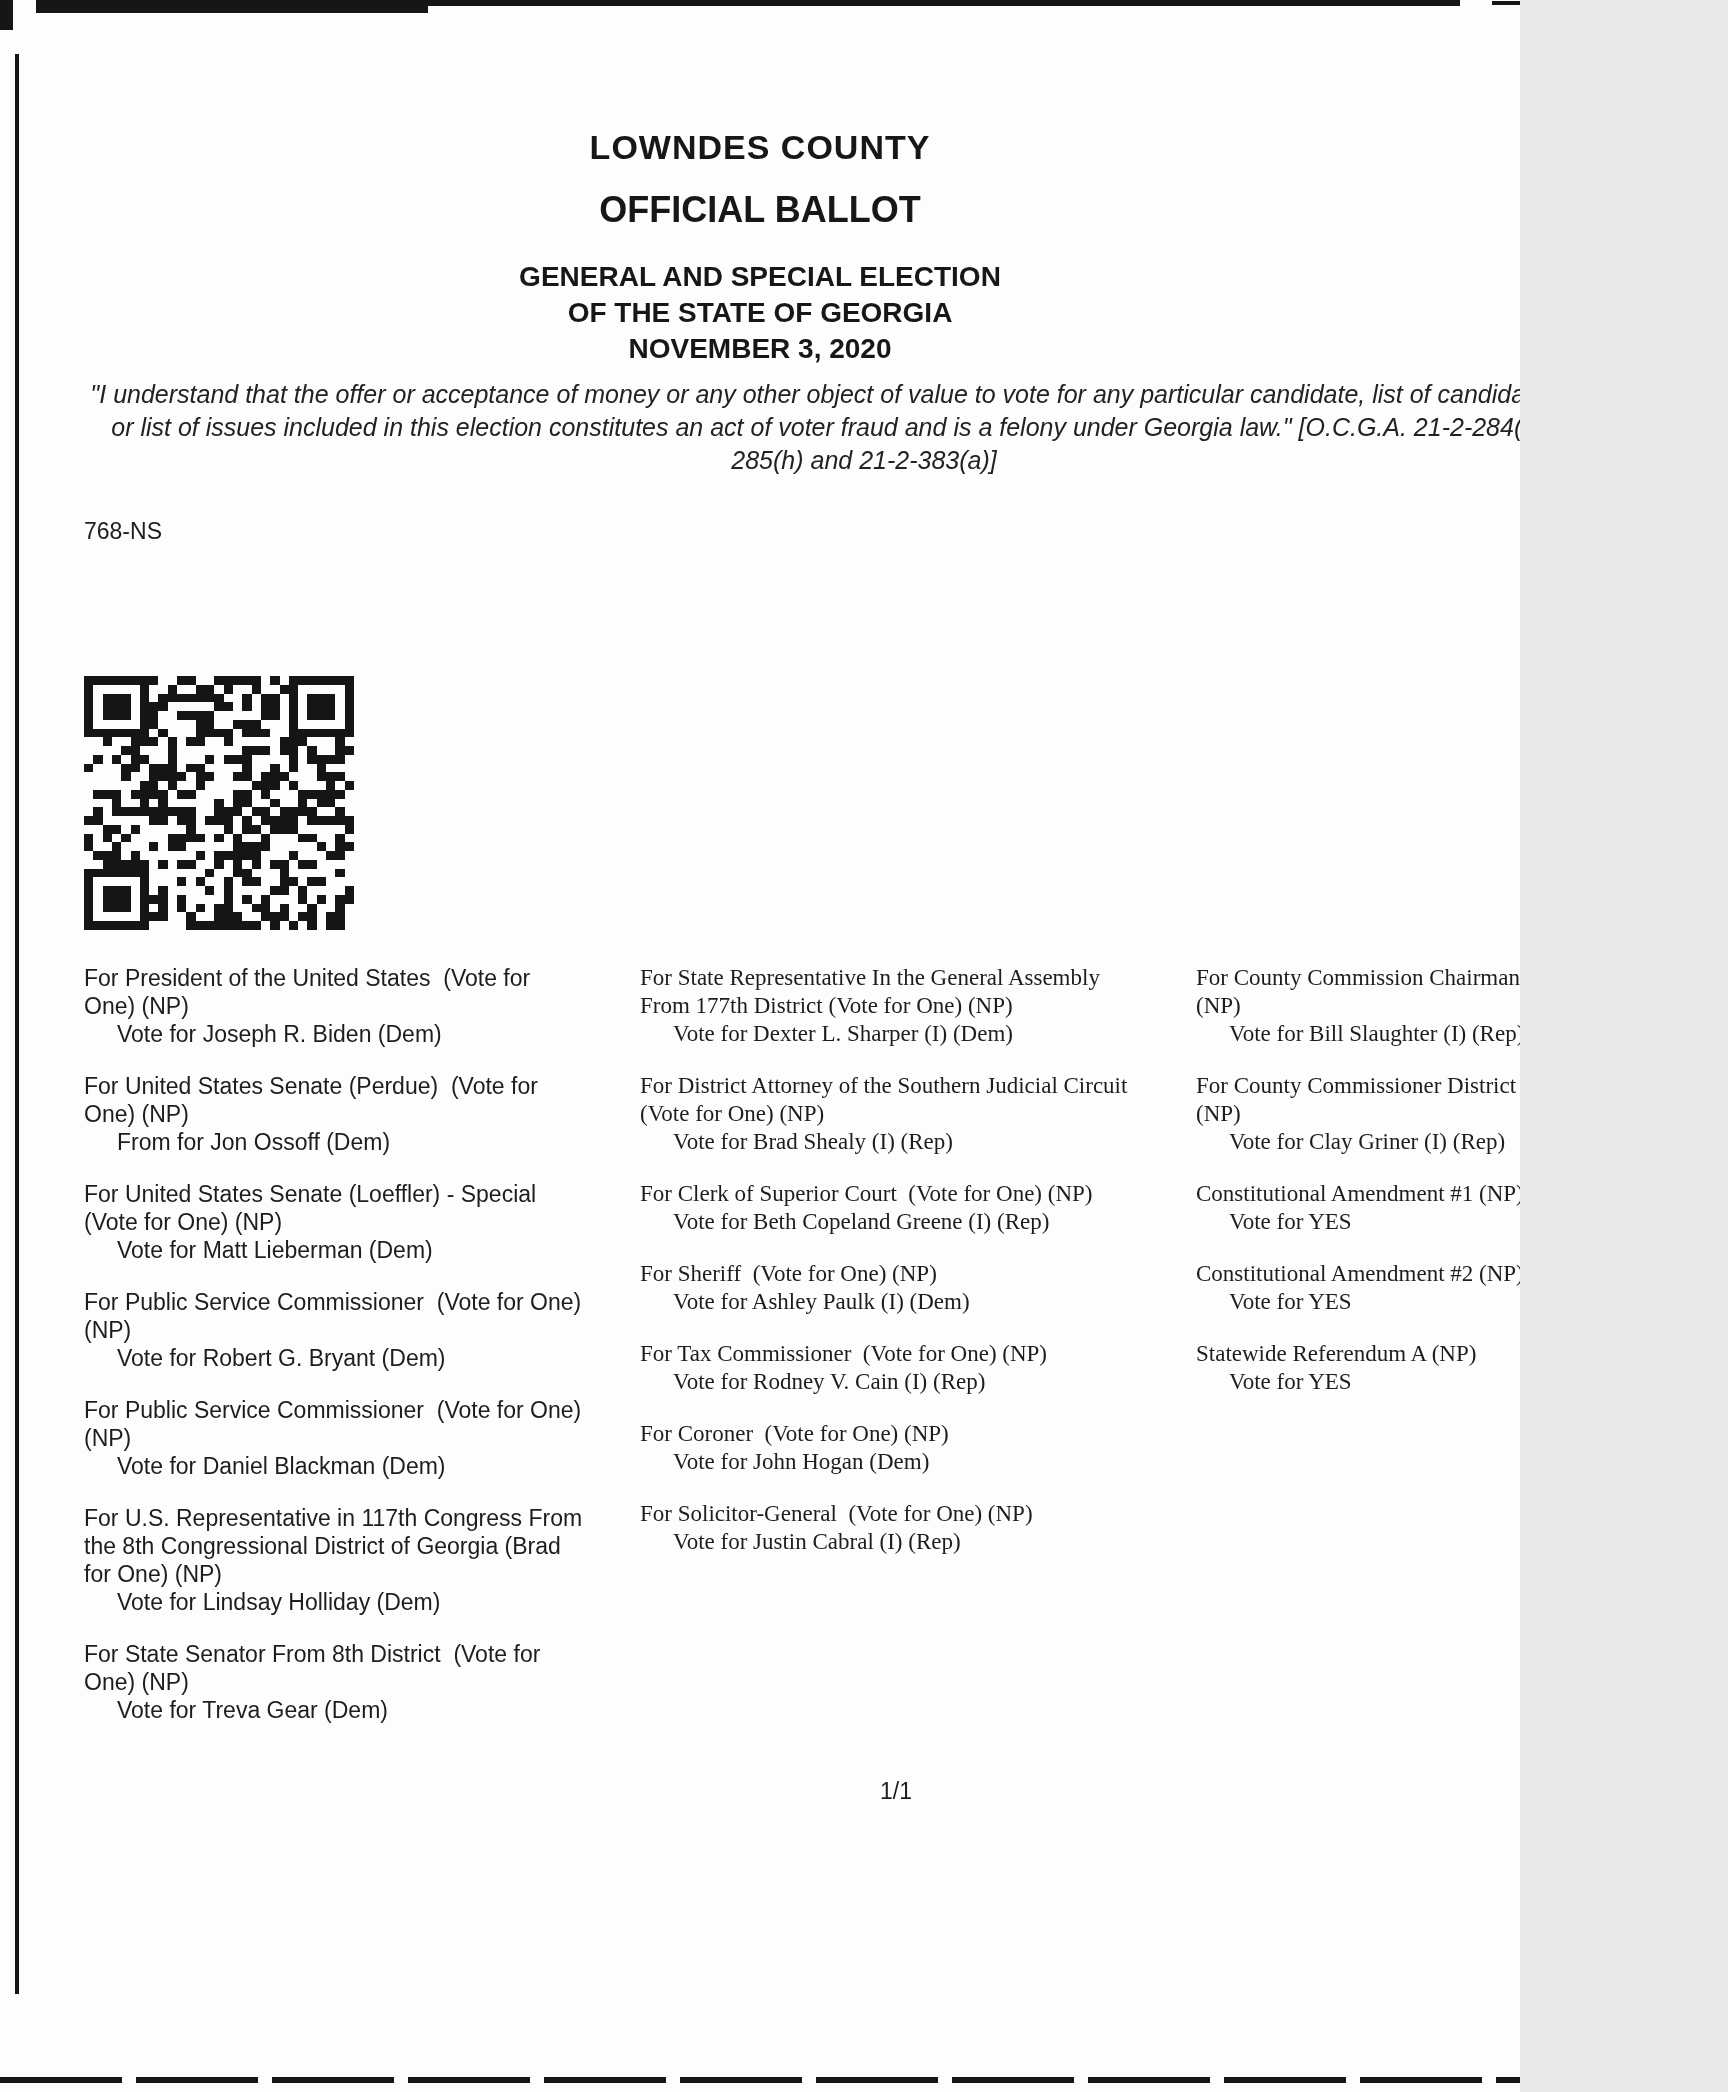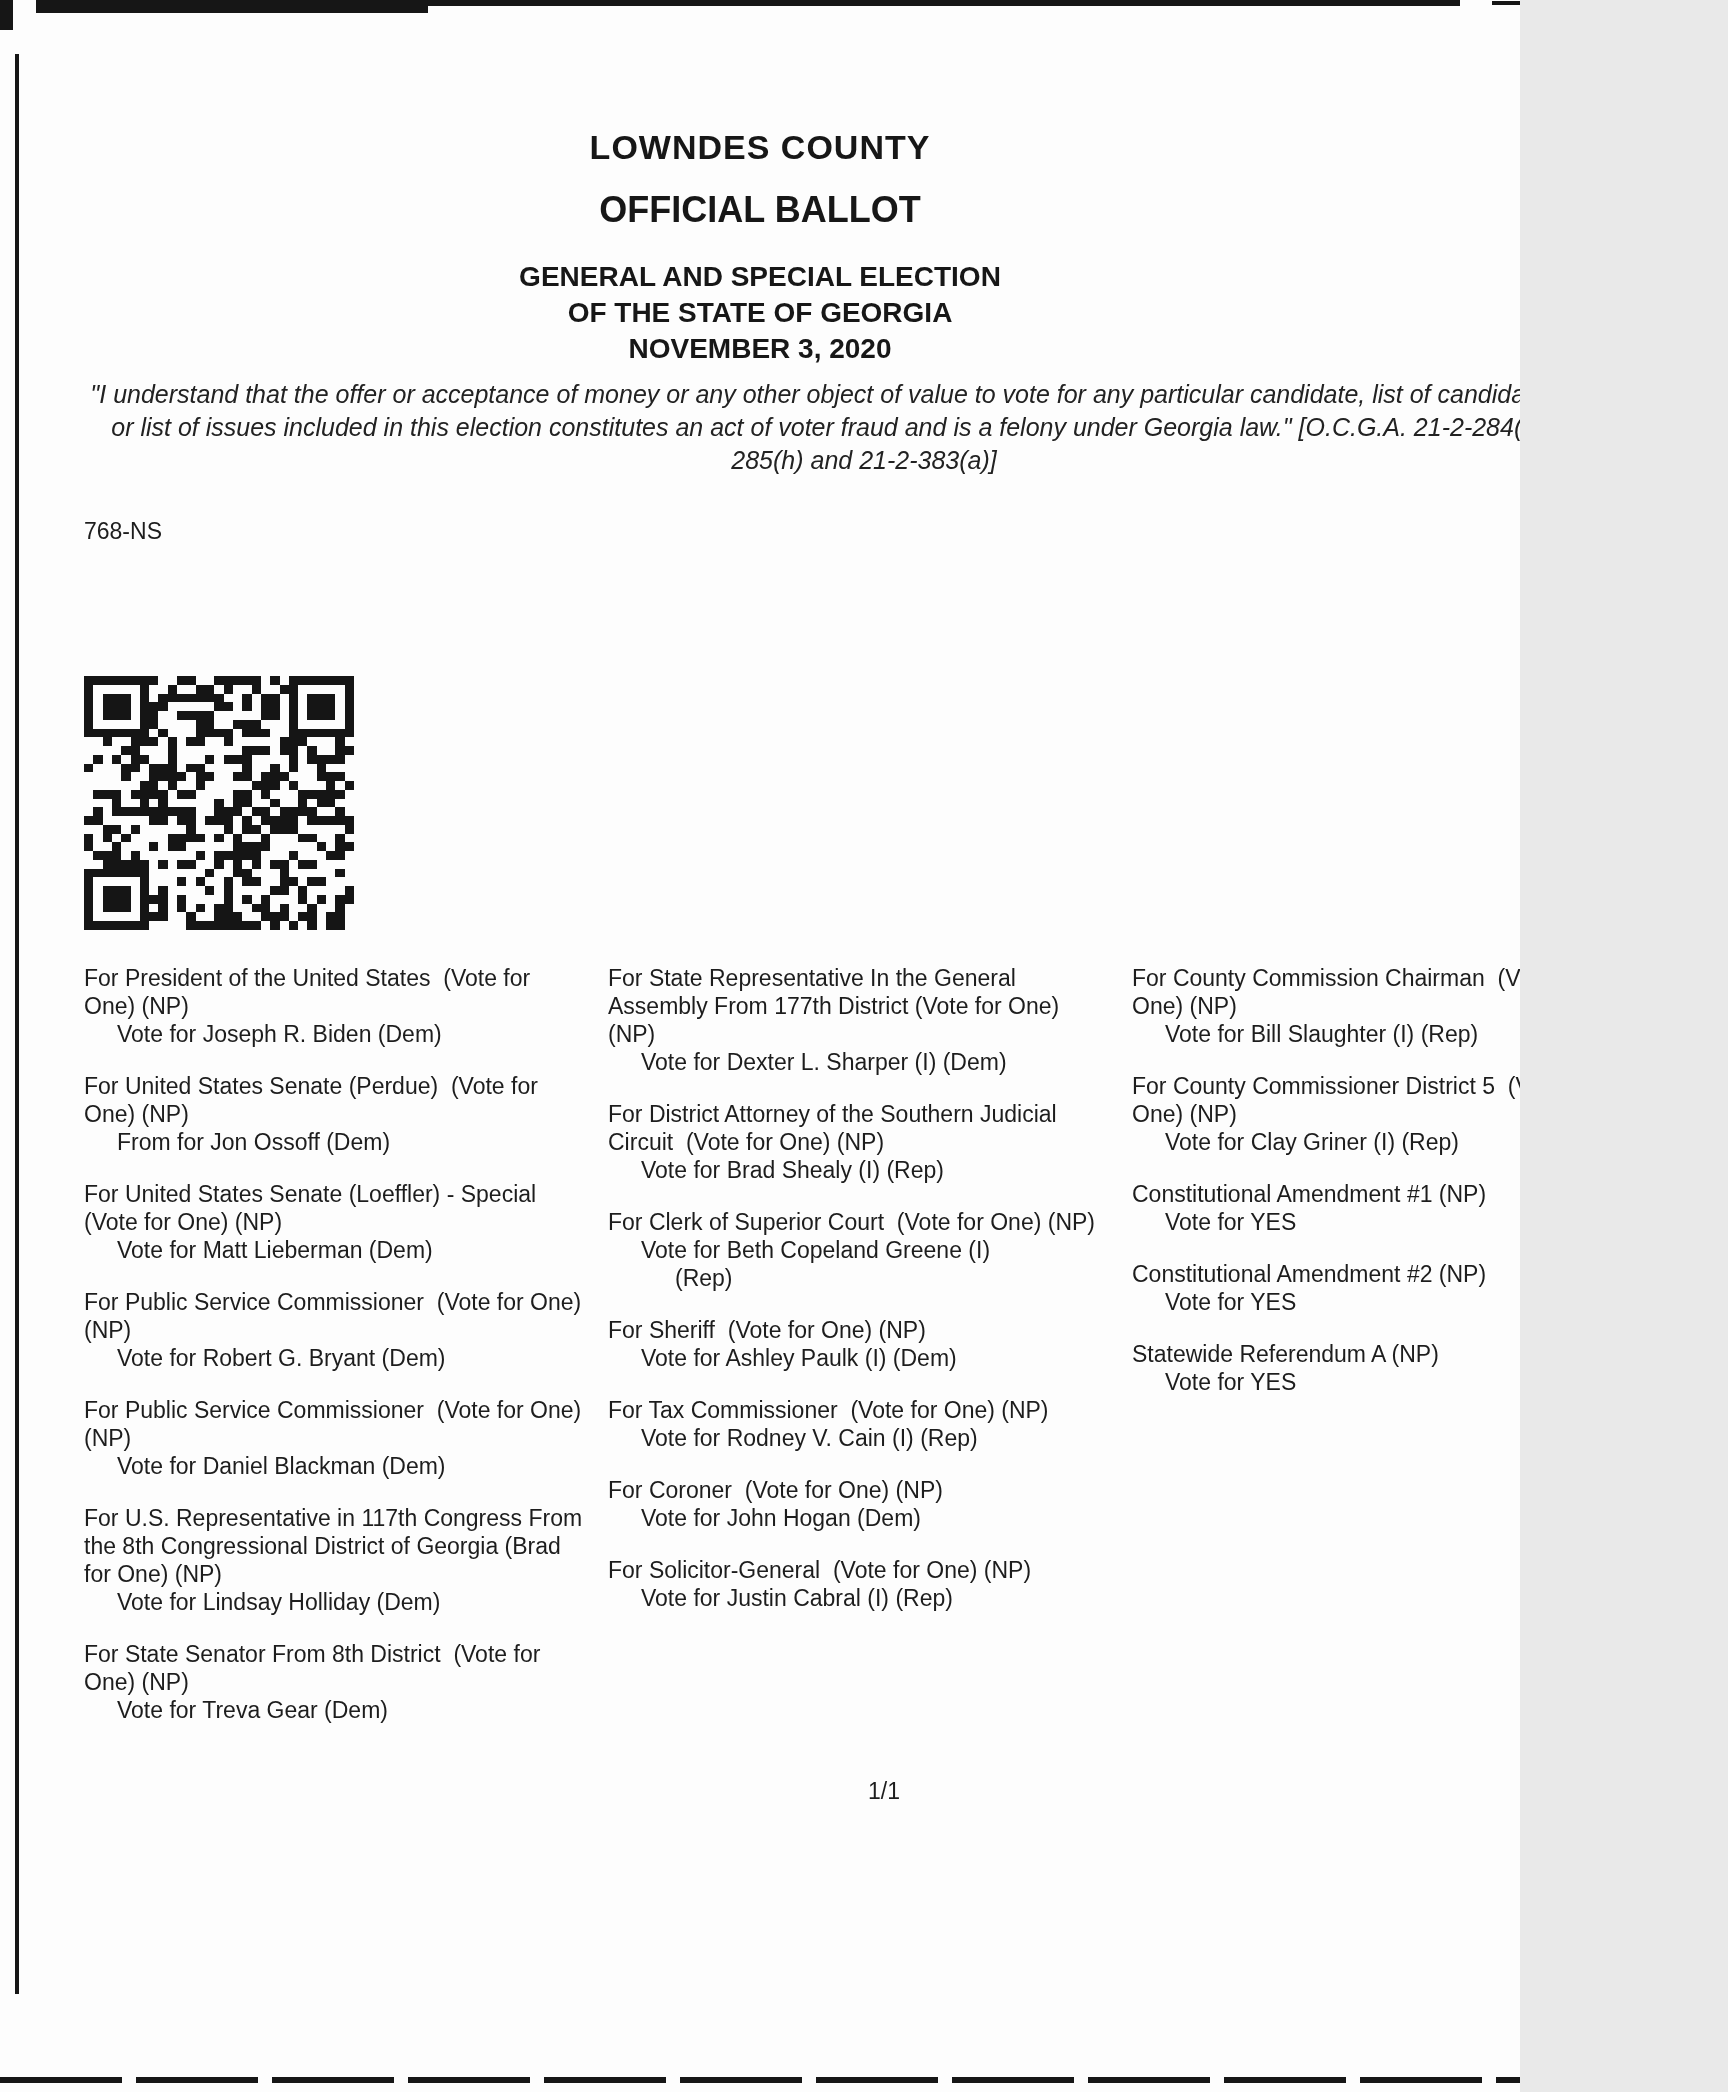--- a/index.html
+++ b/index.html
@@ -47,28 +47,28 @@
     position:absolute; top:676px; left:84px;
     width:270px; height:254px;
   }
   .qr svg { width:270px; height:254px; display:block; }
 
   .columns {
     position:absolute; top:964px; left:84px; width:1600px;
     display:flex;
   }
   .col { width:500px; flex:0 0 500px; }
-  .col + .col { margin-left:24px; }
+  .col + .col { margin-left:56px;font-family:Liberation Serif, serif; }
 
   .contest { margin-bottom:24px; font-size:23px; line-height:28px; }
   .contest-title { white-space:pre-wrap; }
   .selection { padding-left:67px; text-indent:-34px; padding-right:60px; }
 
   .page-number {
-    position:absolute; top:1778px; left:84px; width:1600px;
+    position:absolute; top:1778px; left:96px; width:1600px;
     text-align:center; font-size:23px;
   }
 </style>
 </head>
 <body>
 
 <div class="page">
 
   <div class="artifact a-top-thin"></div>
   <div class="artifact a-top-thick"></div>

